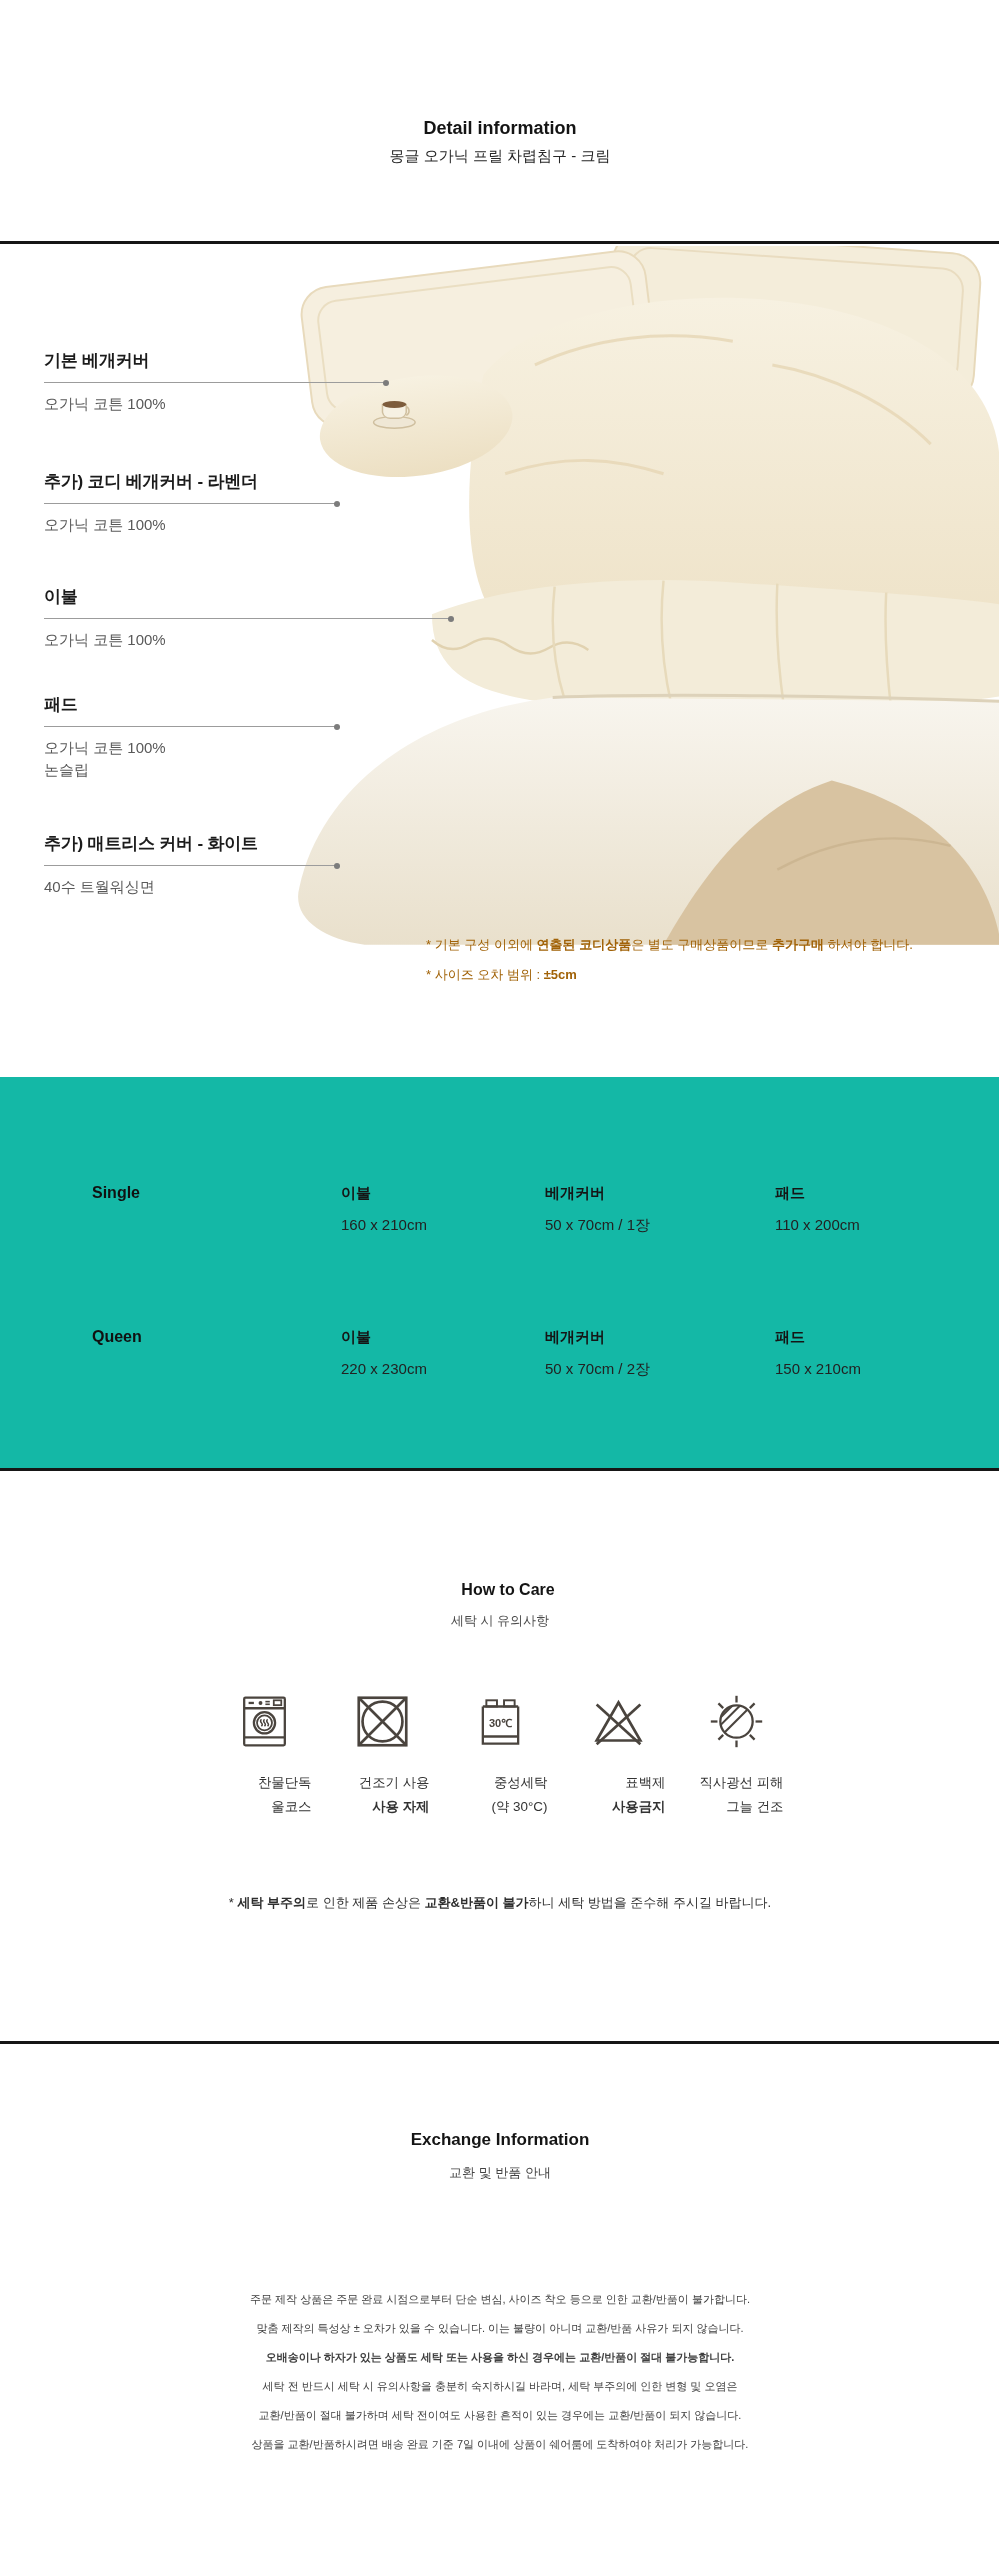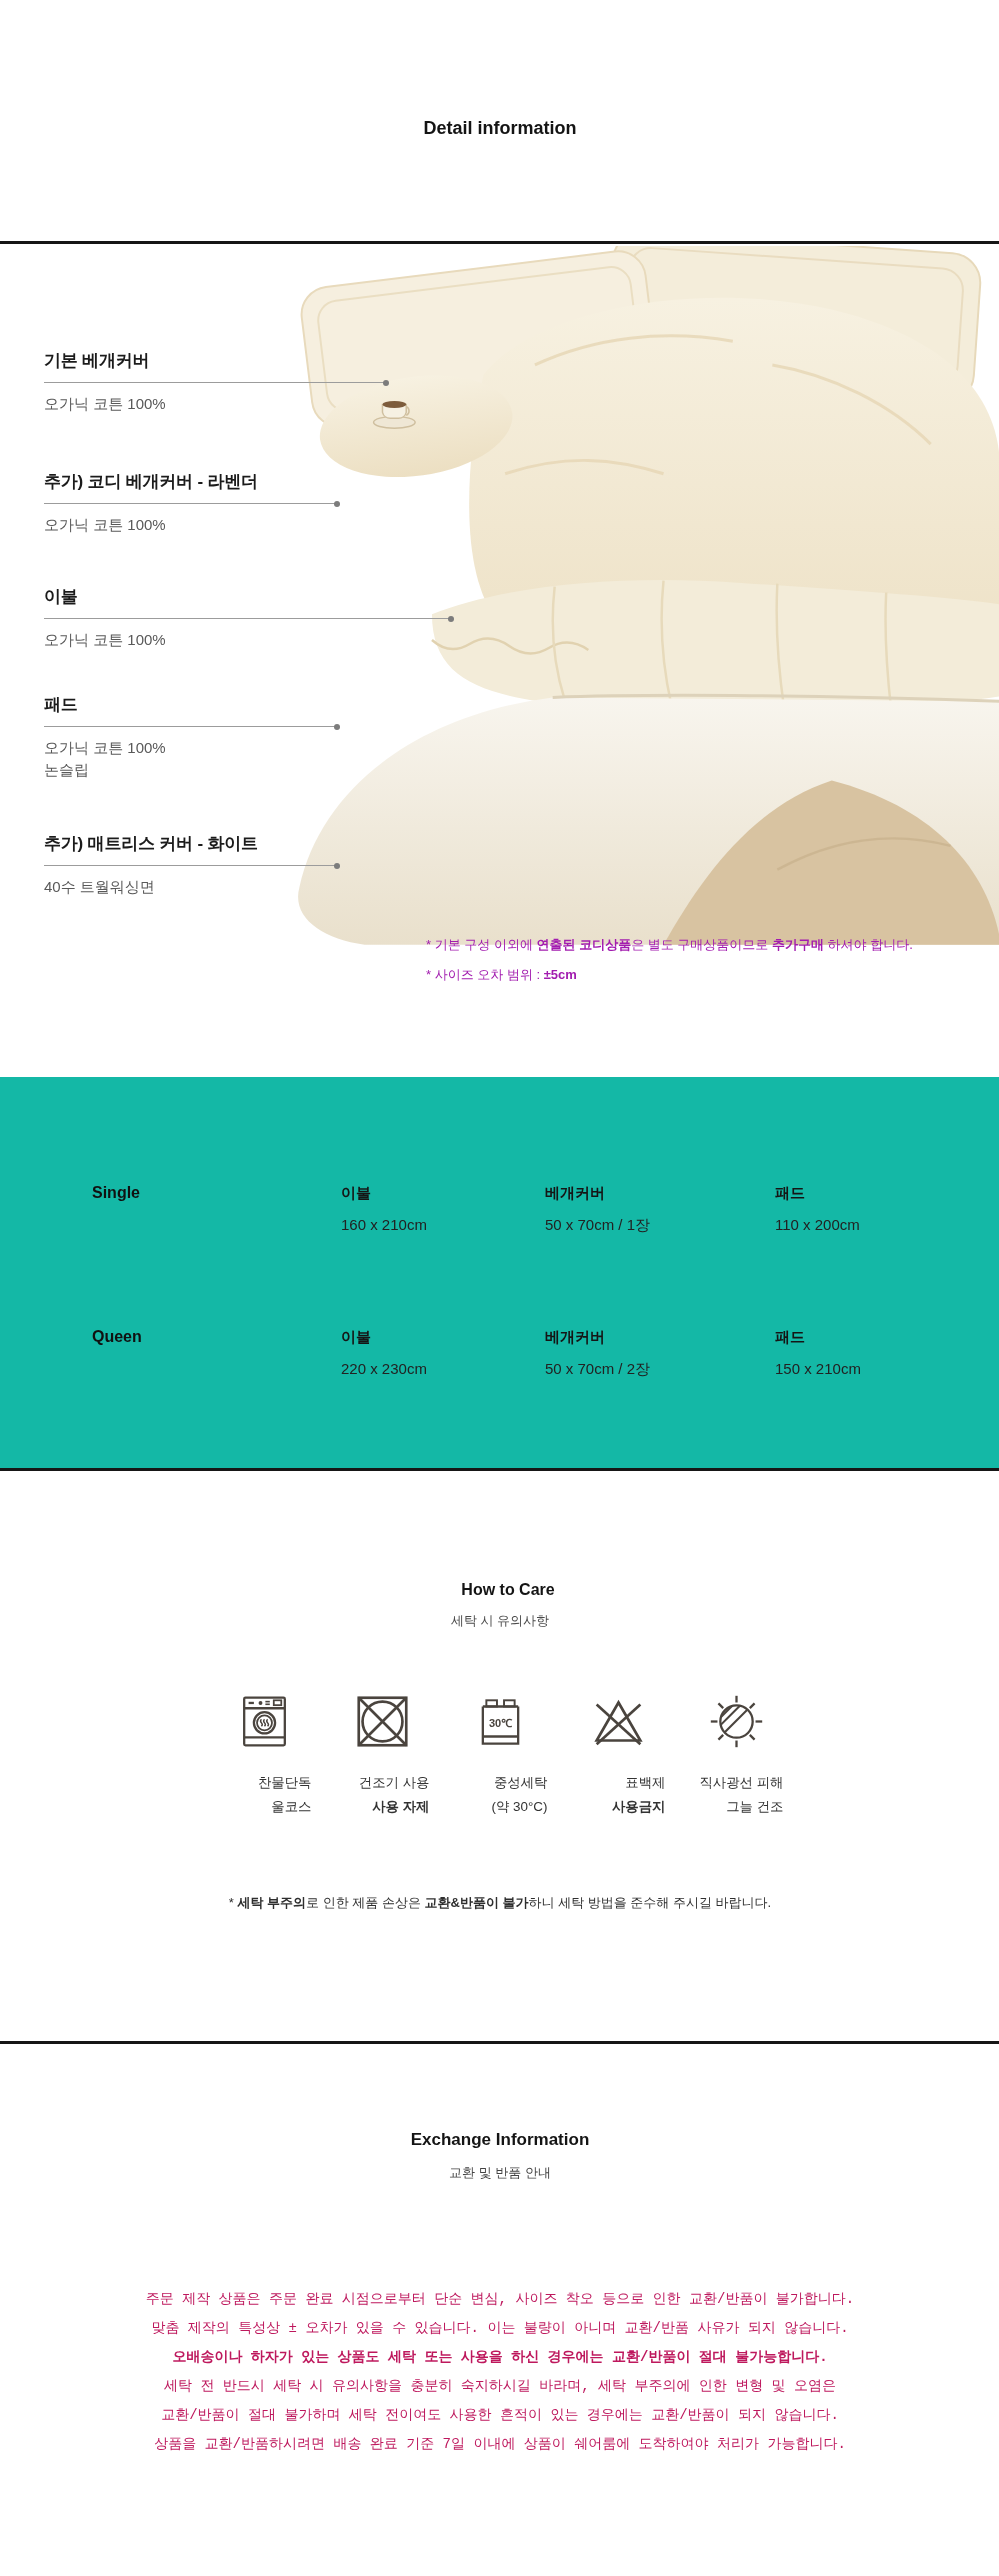--- a/index.html
+++ b/index.html
@@ -28,21 +28,21 @@
   .spec .detail { margin-top:10px; font-size:15px; color:#595959; line-height:22px; }
   .spec.s1 { top:333px; } .spec.s1 .leader { width:342px; }
   .spec.s2 { top:454px; } .spec.s2 .leader { width:293px; }
   .spec.s3 { top:569px; } .spec.s3 .leader { width:407px; }
   .spec.s4 { top:677px; } .spec.s4 .leader { width:293px; }
   .spec.s5 { top:816px; } .spec.s5 .leader { width:293px; }
 
   .b { font-weight:bold; }
 
   
-  .purchase-note { position:absolute; left:426px; top:914px; font-size:13px; color:#a21caf;
+  .purchase-note { position:absolute; left:426px; top:914px; font-size:13px; color:#a16207;
                    line-height:30px; }
 
   
   .size-box { position:absolute; left:0; top:1061px; width:1000px; height:394px;
               background:#14b8a6; border-bottom:3px solid #161616; }
   .size-row { position:absolute; left:0; width:100%; }
   .size-row.r1 { top:107px; }
   .size-row.r2 { top:251px; }
   .cell { position:absolute; top:0; }
   .cell.size-name { left:92px; font-size:16px; font-weight:bold; color:#111; }
@@ -62,28 +62,29 @@
   .care-item .cap { font-size:13.4px; color:#333; line-height:24px; }
   .care-note { position:absolute; top:1878px; left:0; width:100%; text-align:center;
                font-size:13px; color:#2e2e2e; }
 
   
   .ex-title { position:absolute; top:2114px; left:0; width:100%; text-align:center;
               font-size:17px; font-weight:bold; color:#141414; }
   .ex-subtitle { position:absolute; top:2148px; left:0; width:100%; text-align:center;
                  font-size:13px; color:#444; }
   .ex-body { position:absolute; top:2269px; left:0; width:1000px; text-align:center;
-             font-size:14px; line-height:29px; color:#be185d;font-family:Liberation Mono, monospace; }
+             font-size:11px; line-height:29px; color:#404040; }
 </style>
 </head>
 <body>
 
 <div class="page">
 
   <div class="detail-title">Detail information</div>
+  <div class="detail-subtitle">몽글 오가닉 프릴 차렵침구 - 크림</div>
   <div class="divider d1"></div>
 
   <div class="bed-wrap">
     <svg width="762" height="699" viewBox="0 0 770 706">
       <defs>
         <linearGradient id="gcream" x1="0" y1="0" x2="0" y2="1">
           <stop offset="0" stop-color="#f7f1e1"></stop>
             <stop offset="1" stop-color="#ecdfc2"></stop>
         </linearGradient>
         <linearGradient id="gmat" x1="0" y1="0" x2="0" y2="1">

